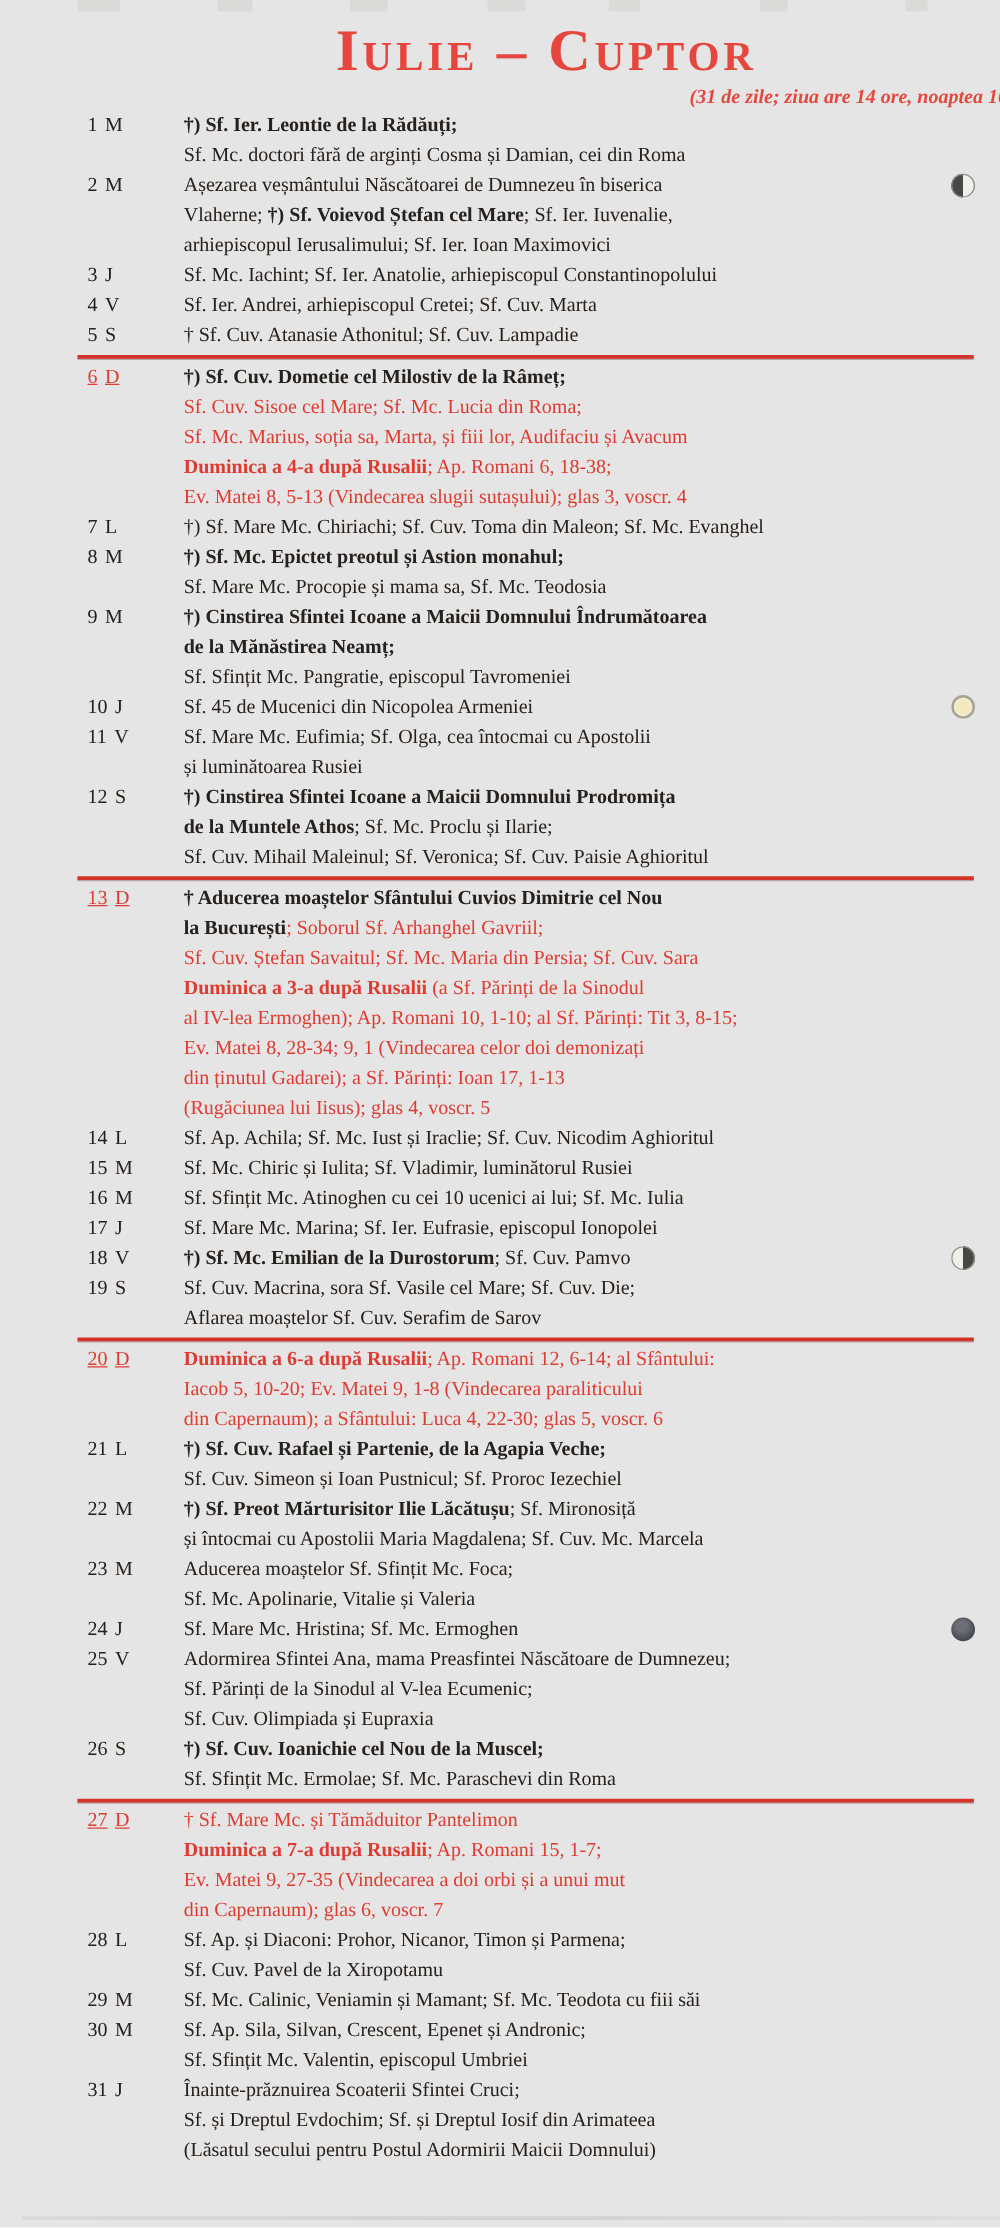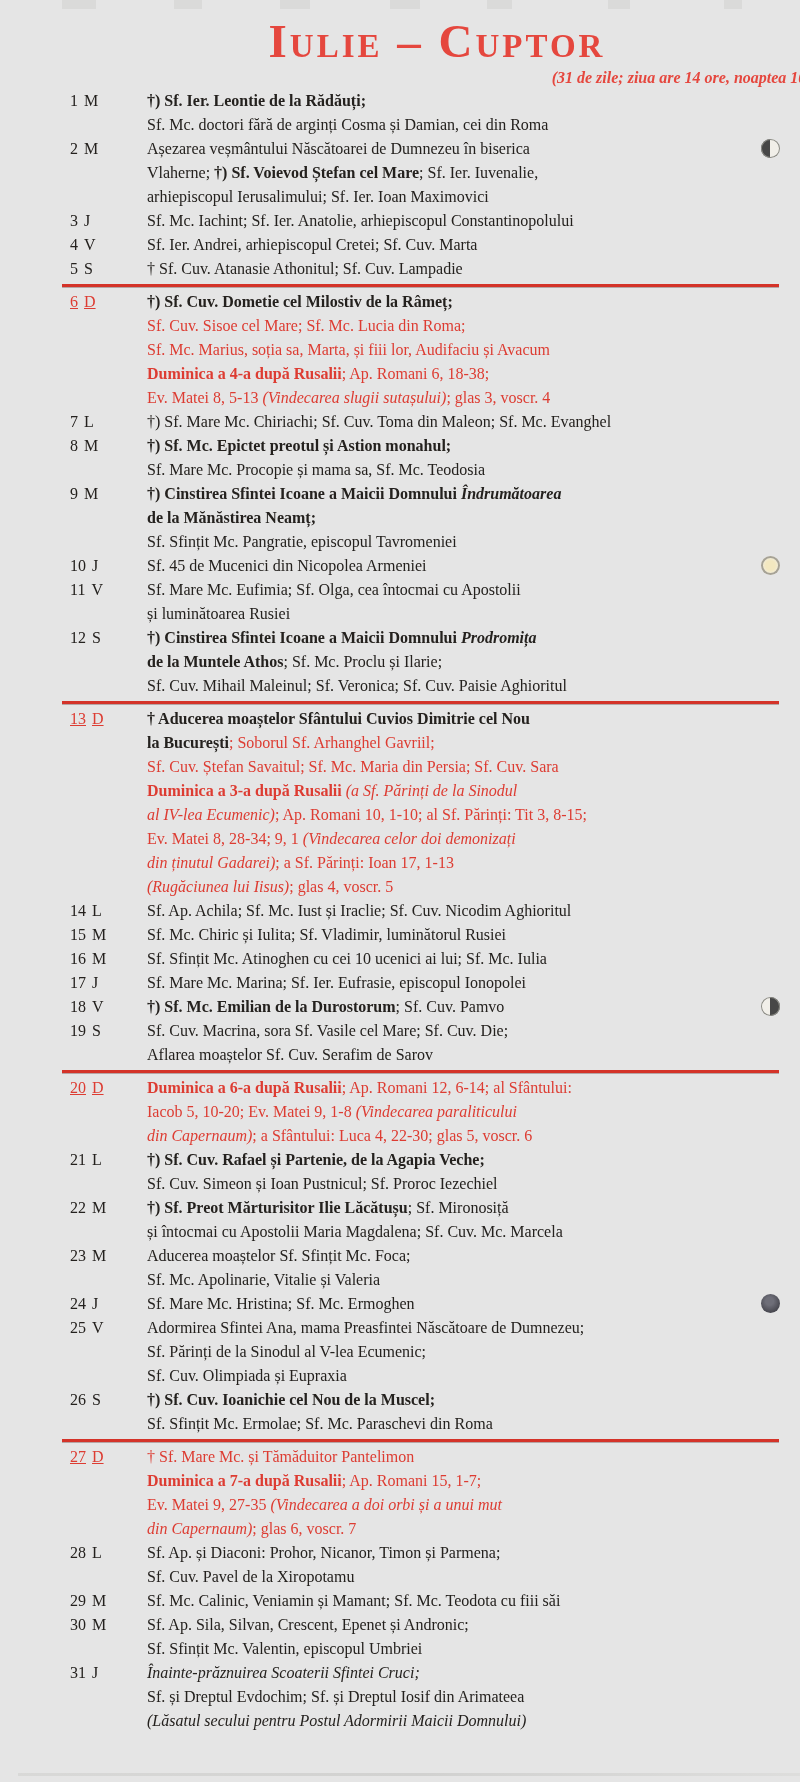--- a/index.html
+++ b/index.html
@@ -33,21 +33,21 @@
     color:#e5473e;
   }
 
   .calendar{font-size:16px;line-height:24px;}
   .day-row{position:relative;display:flex;}
   .day-label{flex:none;width:110px;padding-left:33px;box-sizing:border-box;white-space:nowrap;}
   .day-label .gap{display:inline-block;width:6px;}
   .day-content{flex:1;min-width:0;}
   .line{white-space:nowrap;}
   .b{font-weight:700;}
-  .i{font-style:italic;text-align:right;}
+  .i{text-align:right;}
   .r{color:#dd3c32;}
   .sunday .day-label{color:#dd3c32;text-decoration:underline;}
 
   .separator{height:3px;background:#d43329;margin:3px 58px 3px 25px;
     box-shadow:0 1px 0 rgba(95,45,45,.35);}
 
   .moon{position:absolute;top:2px;right:57px;width:19px;height:19px;border-radius:50%;}
   .moon-first-quarter{background:linear-gradient(90deg,#474747 0 50%,#f1efe9 50% 100%);
     box-shadow:inset 0 0 0 1px #8b8b85;}
   .moon-full{background:radial-gradient(circle at 50% 50%,#f3e8c0 0 35%,#f1eee2 70%);
@@ -164,21 +164,21 @@
         </div>
   </div>
       <div class="separator"></div>
       <div class="day-row sunday">
     <div class="day-label"><span>13</span><span class="gap"></span><span>D</span></div>
     <div class="day-content">
           <div class="line"><span class="b">† Aducerea moaștelor Sfântului Cuvios Dimitrie cel Nou</span></div>
           <div class="line"><span class="b">la București</span><span class="r">; Soborul Sf. Arhanghel Gavriil;</span></div>
           <div class="line"><span class="r">Sf. Cuv. Ștefan Savaitul; Sf. Mc. Maria din Persia; Sf. Cuv. Sara</span></div>
           <div class="line"><span class="b r">Duminica a 3-a după Rusalii </span><span class="r i">(a Sf. Părinți de la Sinodul</span></div>
-          <div class="line"><span class="r i">al IV-lea Ecumenic)</span><span class="r">; Ap. Romani 10, 1-10; al Sf. Părinți: Tit 3, 8-15;</span></div>
+          <div class="line"><span class="r i">al IV-lea Ermoghen)</span><span class="r">; Ap. Romani 10, 1-10; al Sf. Părinți: Tit 3, 8-15;</span></div>
           <div class="line"><span class="r">Ev. Matei 8, 28-34; 9, 1 </span><span class="r i">(Vindecarea celor doi demonizați</span></div>
           <div class="line"><span class="r i">din ținutul Gadarei)</span><span class="r">; a Sf. Părinți: Ioan 17, 1-13</span></div>
           <div class="line"><span class="r i">(Rugăciunea lui Iisus)</span><span class="r">; glas 4, voscr. 5</span></div>
         </div>
   </div>
       <div class="day-row">
     <div class="day-label"><span>14</span><span class="gap"></span><span>L</span></div>
     <div class="day-content">
           <div class="line"><span>Sf. Ap. Achila; Sf. Mc. Iust și Iraclie; Sf. Cuv. Nicodim Aghioritul</span></div>
         </div>

